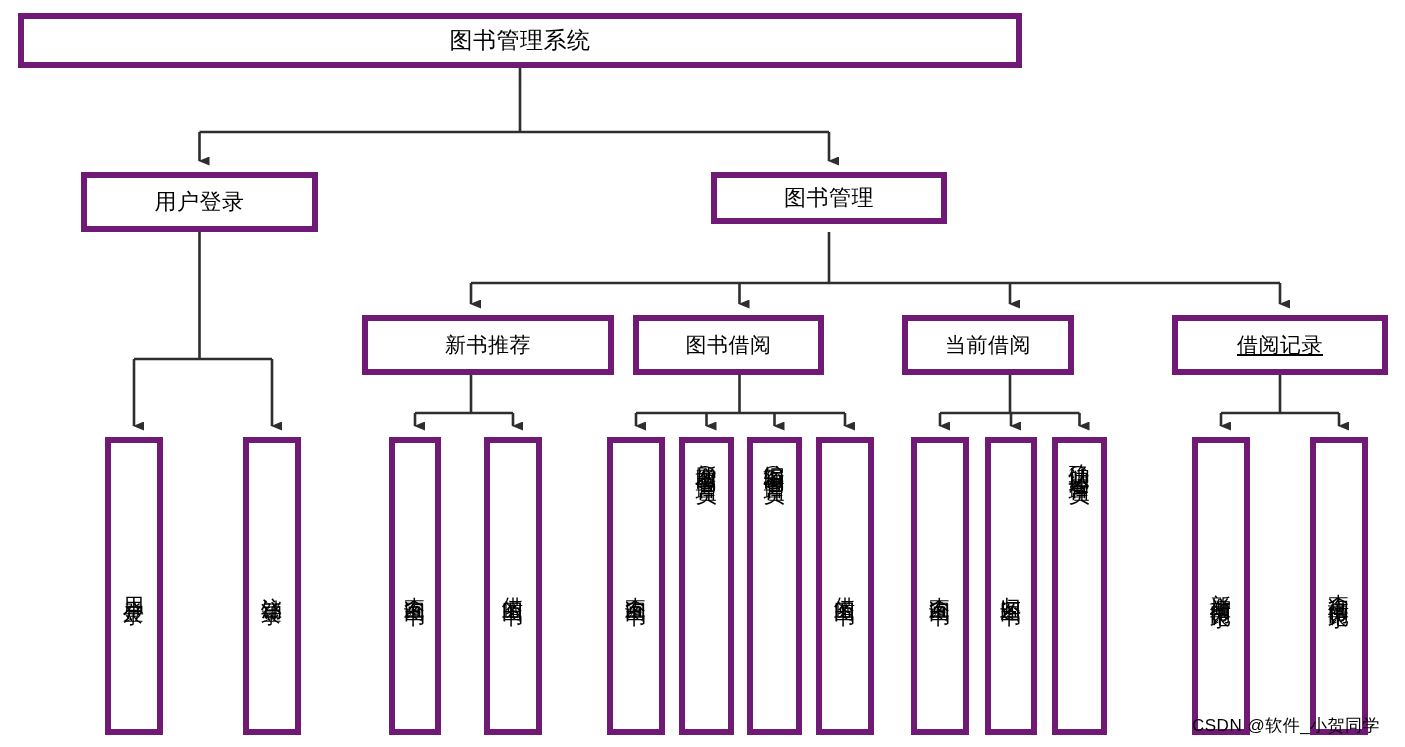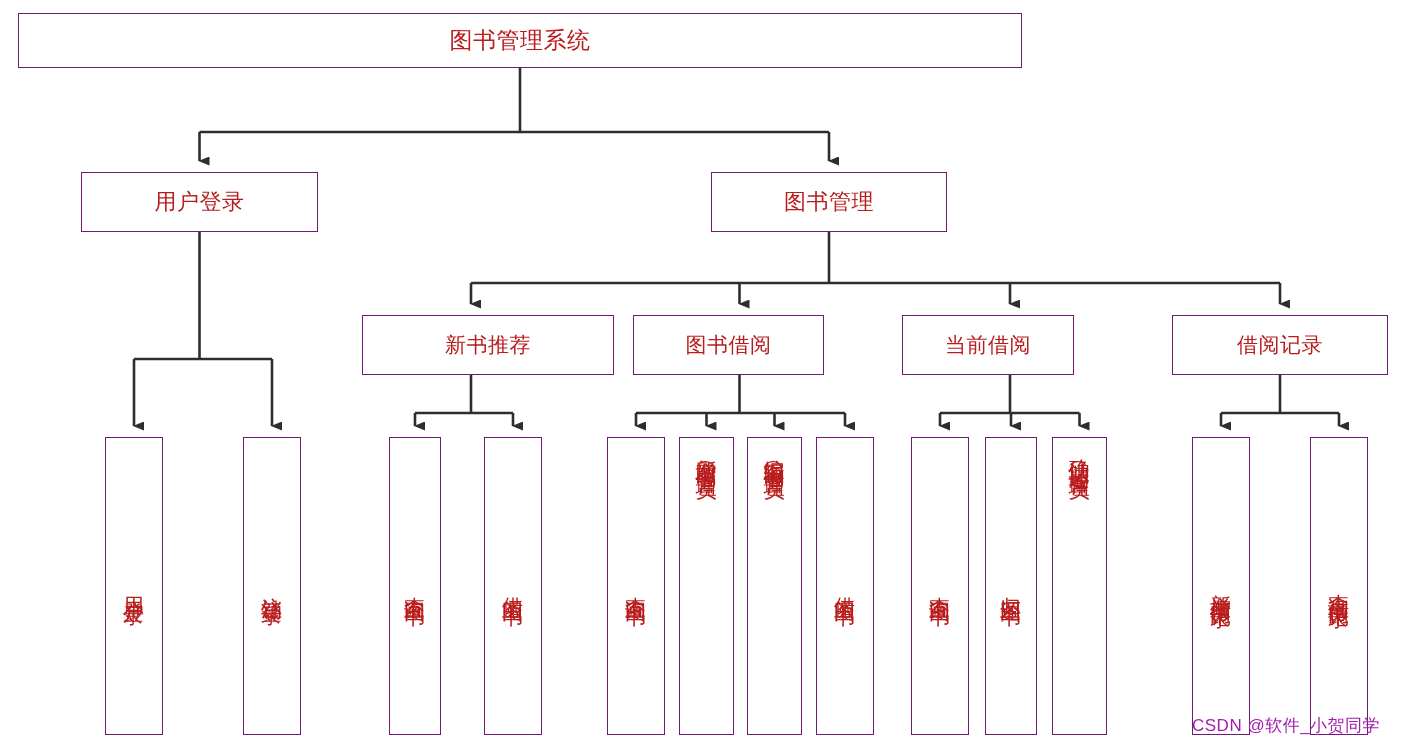--- a/index.html
+++ b/index.html
@@ -21,26 +21,26 @@
   #diagram-svg {
     position: absolute;
     left: 0;
     top: 0;
     width: 1405px;
     height: 747px;
   }
   .node {
     position: absolute;
     box-sizing: border-box;
-    border: 1px solid #701a75;
+    border: 6px solid #701a75;
     background: #ffffff;
     display: flex;
     align-items: center;
     justify-content: center;
-    color: #b91c1c;
+    color: #000000;
   }
   .node-label {
     display: block;
     text-align: center;
     line-height: 1.22;
     letter-spacing: 0.5px;
     white-space: pre;
   }
   .node.level-0 .node-label { font-size: 23px; }
   .node.level-1 .node-label { font-size: 22px; }
@@ -127,37 +127,37 @@
   </svg>
 
   <div class="node level-0" style="left: 18px; top: 13px; width: 1004px; height: 55px;">
     <span class="node-label">图书管理系统</span>
   </div>
 
   <div class="node level-1" style="left: 81px; top: 172px; width: 237px; height: 60px;">
     <span class="node-label">用户登录</span>
   </div>
 
-  <div class="node level-1" style="left: 711px; top: 172px; width: 236px; height: 60px;">
+  <div class="node level-1" style="left: 711px; top: 172px; width: 236px; height: 52px;">
     <span class="node-label">图书管理</span>
   </div>
 
   <div class="node level-2" style="left: 362px; top: 315px; width: 252px; height: 60px;">
     <span class="node-label">新书推荐</span>
   </div>
 
   <div class="node level-2" style="left: 633px; top: 315px; width: 191px; height: 60px;">
     <span class="node-label">图书借阅</span>
   </div>
 
   <div class="node level-2" style="left: 902px; top: 315px; width: 172px; height: 60px;">
     <span class="node-label">当前借阅</span>
   </div>
 
-  <div class="node level-2" style="left: 1172px; top: 315px; width: 216px; height: 60px;">
+  <div class="node level-2" style="left: 1172px; top: 315px; width: 216px; height: 60px; text-decoration: underline;">
     <span class="node-label">借阅记录</span>
   </div>
 
   <div class="node leaf level-3 centered" style="left: 105px; top: 437px; width: 58px; height: 298px;">
     <span class="node-label">用户登录</span>
   </div>
 
   <div class="node leaf level-3 centered" style="left: 243px; top: 437px; width: 58px; height: 298px;">
     <span class="node-label">注销登录</span>
   </div>
@@ -199,15 +199,15 @@
   </div>
 
   <div class="node leaf level-3 centered" style="left: 1192px; top: 437px; width: 58px; height: 298px;">
     <span class="node-label">新增借阅记录</span>
   </div>
 
   <div class="node leaf level-3 centered" style="left: 1310px; top: 437px; width: 58px; height: 298px;">
     <span class="node-label">查询借阅记录</span>
   </div>
 
-  <div id="watermark" style="left: 1192px; top: 714px; color: #a21caf;">CSDN @软件_小贺同学</div>
+  <div id="watermark" style="left: 1192px; top: 714px; color: #000000;">CSDN @软件_小贺同学</div>
 
 </div>
 
 </body></html>

